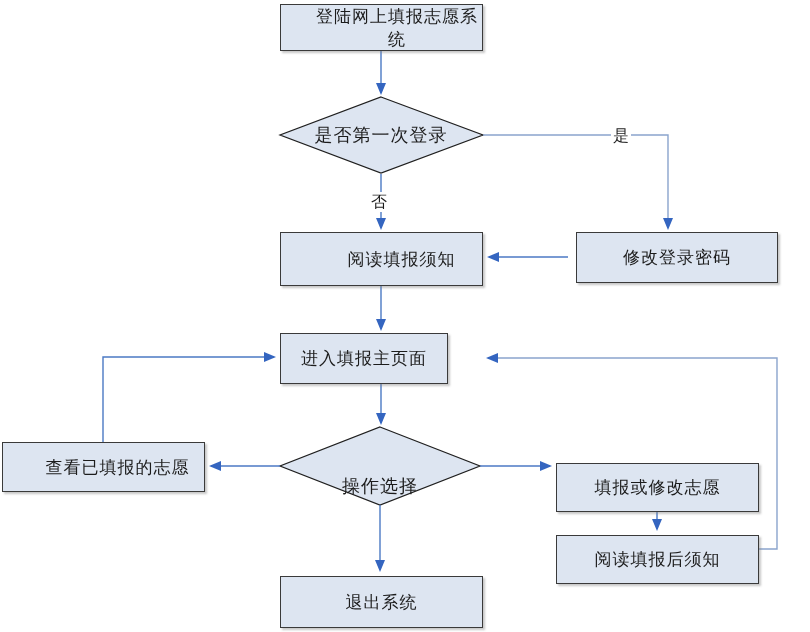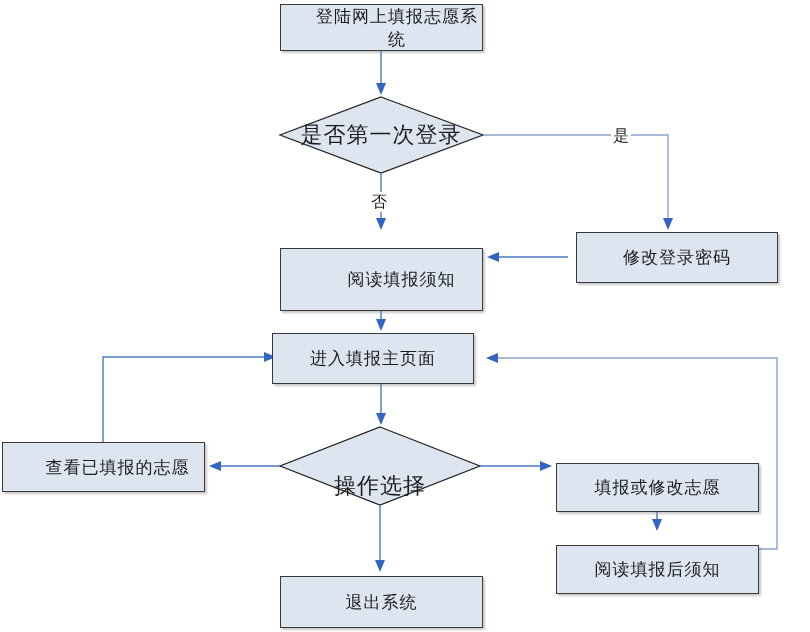--- a/index.html
+++ b/index.html
@@ -32,21 +32,21 @@
     display:flex;align-items:center;justify-content:center;
     color:var(--text);
     font-size:17px;
     letter-spacing:1px;
     text-align:center;
   }
   .diamond-label{
     position:absolute;
     display:flex;align-items:center;justify-content:center;
     color:var(--text);
-    font-size:22px;
+    font-size:18px;
     letter-spacing:1px;
     text-align:center;
     pointer-events:none;
   }
   .edge-label{
     position:absolute;
     background:#ffffff;
     color:var(--text);
     font-size:16px;
     line-height:1.25;
@@ -80,41 +80,41 @@
     <polyline class="wire" points="480,466 550,466" marker-end="url(#arrowhead)"></polyline>
     <polyline class="wire" points="657,492 657,529" marker-end="url(#arrowhead)"></polyline>
     <polyline class="wire light" points="759,549 777,549 777,358 488,358" marker-end="url(#arrowhead)"></polyline>
     <polyline class="wire" points="380,505 380,570" marker-end="url(#arrowhead)"></polyline>
   </svg>
 
   <div class="node" style="left:280px;top:4px;width:203px;height:47px;padding-left:31px;">
     <span>登陆网上填报志愿系统</span>
   </div>
 
-  <div class="node" style="left:280px;top:248px;width:203px;height:63px;padding-left:40px;">
+  <div class="node" style="left:280px;top:232px;width:203px;height:54px;padding-left:40px;">
     <span>阅读填报须知</span>
   </div>
 
   <div class="node" style="left:568px;top:232px;width:202px;height:51px;margin-left:8px;">
     <span>修改登录密码</span>
   </div>
 
-  <div class="node" style="left:272px;top:333px;width:202px;height:51px;text-align:center;">
+  <div class="node" style="left:280px;top:333px;width:168px;height:51px;text-align:center;">
     <span>进入填报主页面</span>
   </div>
 
   <div class="node" style="left:2px;top:442px;width:203px;height:50px;padding-left:28px;">
     <span>查看已填报的志愿</span>
   </div>
 
   <div class="node" style="left:556px;top:443px;width:203px;height:49px;margin-top:20px;">
     <span>填报或修改志愿</span>
   </div>
 
-  <div class="node" style="left:556px;top:535px;width:203px;height:49px;margin-top:10px;">
+  <div class="node" style="left:556px;top:535px;width:203px;height:49px;">
     <span>阅读填报后须知</span>
   </div>
 
   <div class="node" style="left:280px;top:576px;width:203px;height:52px;">
     <span>退出系统</span>
   </div>
 
   <div class="diamond-label" style="left:291px;top:123px;width:180px;height:24px;">
     <span>是否第一次登录</span>
   </div>

